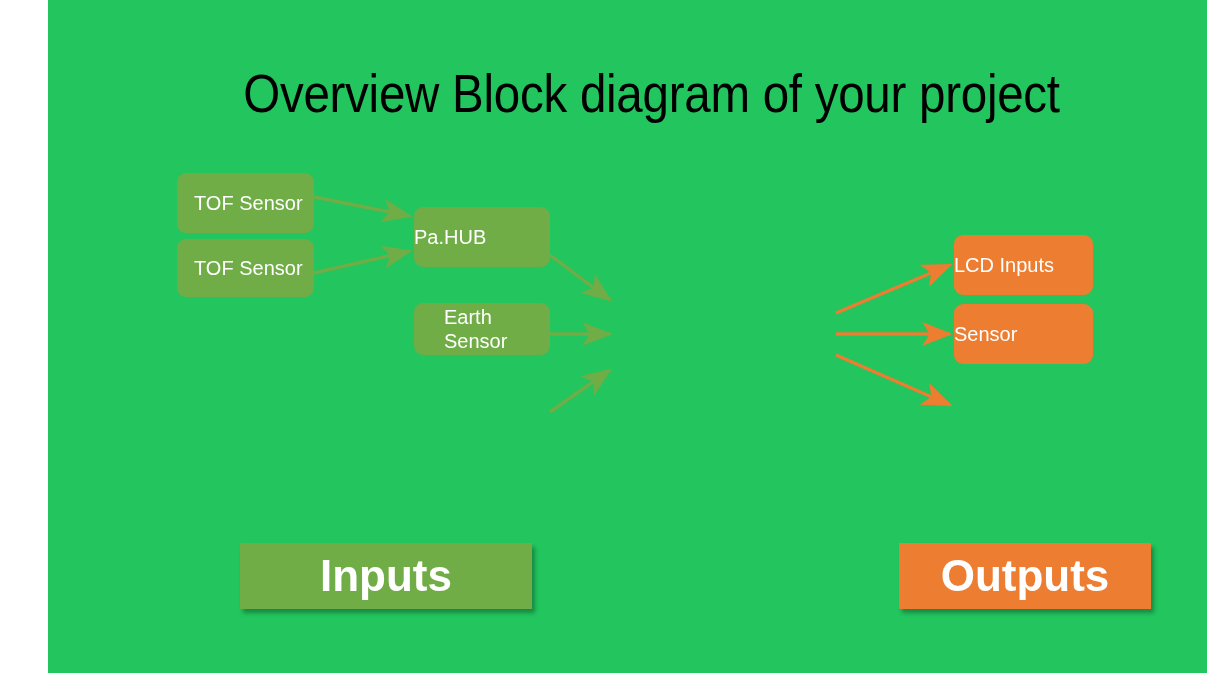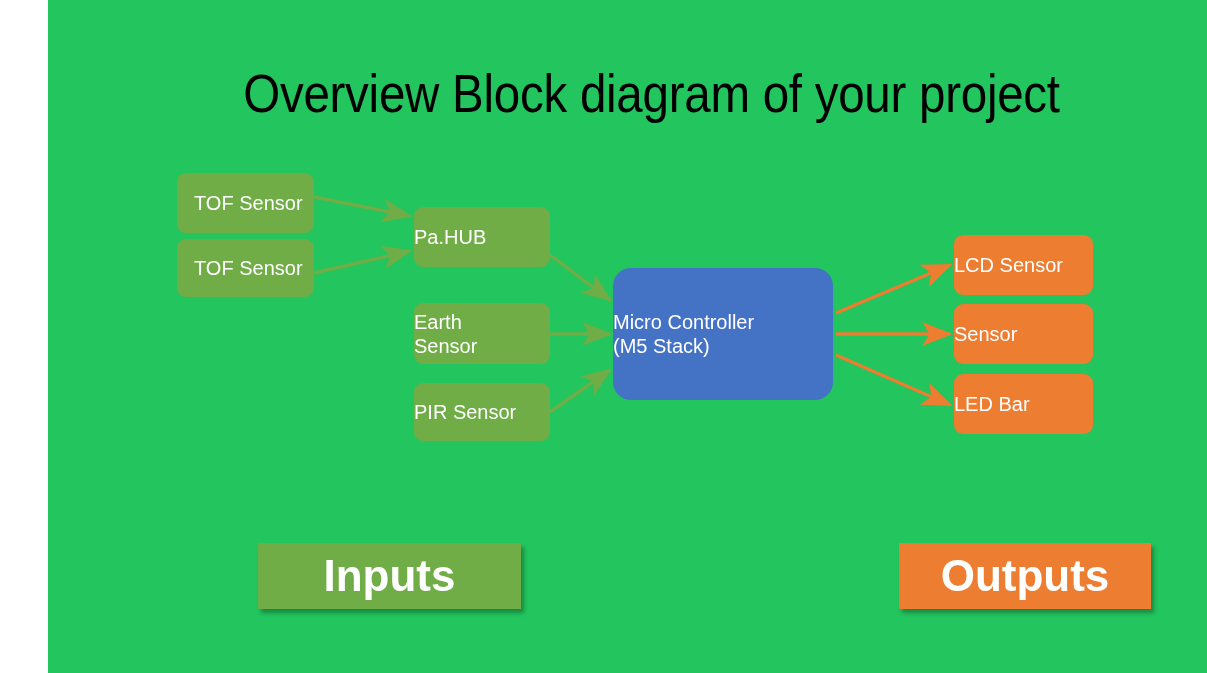--- a/index.html
+++ b/index.html
@@ -127,51 +127,39 @@
   </div>
 
   <div class="block green" style="left:129px; top:239px; width:137px; height:58px;">
     <span class="txt align-left">TOF Sensor</span>
   </div>
 
   <div class="block green" style="left:366px; top:207px; width:136px; height:60px;">
     <span class="txt align-center">Pa.HUB</span>
   </div>
 
-  <div class="block green" style="left:366px; top:303px; width:136px; height:61px;">
+  <div class="block green" style="left:366px; top:303px; width:136px; height:52px;padding-left:30px;">
     <span class="txt align-center">
       <span>Earth</span><br>
       <span>Sensor</span>
     </span>
   </div>
 
-  <div class="block green" style="left:366px; top:383px; width:136px; height:58px;">
-    <span class="txt align-center">PIR Sensor</span>
-  </div>
 
-  <div class="block blue" style="left:565px; top:268px; width:220px; height:132px;">
-    <span class="txt align-center">
-      <span>Micro Controller</span><br>
-      <span>(M5 Stack)</span>
-    </span>
-  </div>
 
   <div class="block orange" style="left:906px; top:235px; width:139px; height:60px;">
-    <span class="txt align-center">LCD Sensor</span>
+    <span class="txt align-center">LCD Inputs</span>
   </div>
 
   <div class="block orange" style="left:906px; top:304px; width:139px; height:60px;">
     <span class="txt align-center">Sensor</span>
   </div>
 
-  <div class="block orange" style="left:906px; top:374px; width:139px; height:60px;">
-    <span class="txt align-center">LED Bar</span>
-  </div>
 
-  <div class="legend green" style="left:210px; top:543px; width:263px; height:66px;">
+  <div class="legend green" style="left:192px; top:543px; width:292px; height:66px;">
     <span>Inputs</span>
   </div>
 
   <div class="legend orange" style="left:851px; top:543px; width:252px; height:66px;">
     <span>Outputs</span>
   </div>
 
 </div>
 
 </body></html>

